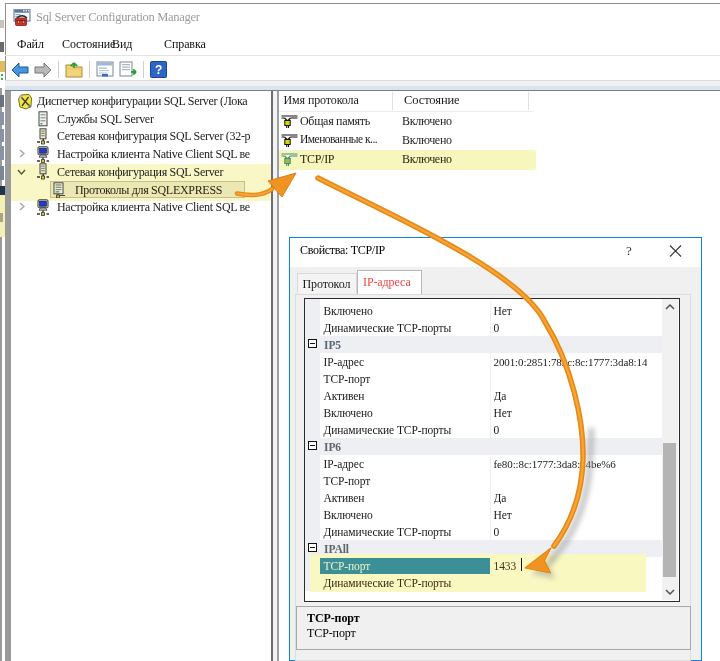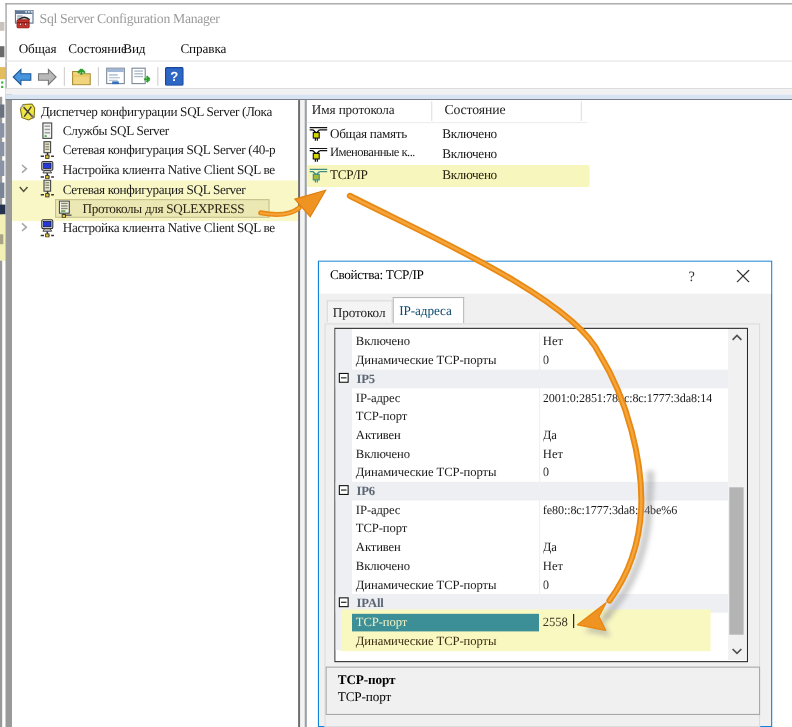--- a/index.html
+++ b/index.html
@@ -41,21 +41,21 @@
     <rect x="2.5" y="7" width="3" height="1.2" fill="#8fa3bd"></rect>
     <rect x="2.5" y="9" width="5" height="1.2" fill="#8fa3bd"></rect>
   <path d="M4 9 Q9 4.5 14 9" fill="none" stroke="#222" stroke-width="1.4"></path>
   <rect x="2.5" y="9" width="11" height="7.5" rx="1" fill="#c8372d" stroke="#8a1812" stroke-width="0.8"></rect>
   <rect x="2.8" y="11" width="10.4" height="1" fill="#8f1a14"></rect>
   <rect x="4.6" y="12" width="1.8" height="2" fill="#e8e8e8" stroke="#7d1410" stroke-width="0.6"></rect>
   <rect x="9.4" y="12" width="1.8" height="2" fill="#e8e8e8" stroke="#7d1410" stroke-width="0.6"></rect>
 </svg>
 <div class="txt" style="left:36px;top:10px;font-size:12.5px;color:#9b9b9b;letter-spacing:-0.3px;">Sql Server Configuration Manager</div>
 
-<div class="txt" style="left:17px;top:37px;font-size:12px;color:#111;">Общая</div>
+<div class="txt" style="left:17px;top:37px;font-size:12px;color:#111;">Файл</div>
 <div class="txt" style="left:62px;top:37px;font-size:12px;color:#111;">Состояние</div>
 <div class="txt" style="left:112px;top:37px;font-size:12px;color:#111;">Вид</div>
 <div class="txt" style="left:164px;top:37px;font-size:12px;color:#111;">Справка</div>
 <div class="abs" style="left:5px;top:55px;width:715px;height:1px;background:#e3e3e3;"></div>
 
 <svg class="abs" style="left:10px;top:62px;" width="20" height="16" viewBox="0 0 20 16">
   <path d="M9 1 L2 8 L9 15 L9 11 L18 11 L18 5 L9 5 Z" fill="#4795dd" stroke="#1c5a99" stroke-width="1"></path>
 </svg>
 <svg class="abs" style="left:33px;top:62px;" width="20" height="16" viewBox="0 0 20 16">
   <path d="M11 1 L18 8 L11 15 L11 11 L2 11 L2 5 L11 5 Z" fill="#b9b9b9" stroke="#777" stroke-width="1"></path>
@@ -162,21 +162,21 @@
   <rect x="2" y="0.8" width="10" height="8" rx="1.2" fill="#e2e2e2" stroke="#333" stroke-width="1"></rect>
   <rect x="3.6" y="2.2" width="6.8" height="5" fill="#2437d8" stroke="#111" stroke-width="0.6"></rect>
   <path d="M4.5 9 L9.5 9 L11 11.2 L3 11.2 Z" fill="#d5d5d5" stroke="#333" stroke-width="0.8"></path>
   <rect x="6.3" y="11.4" width="1.4" height="2" fill="#333"></rect>
   <path d="M1 15 L4 15 M6 15 L9 15 M10.5 15 L13 15" stroke="#333" stroke-width="1.4"></path>
   <rect x="5.5" y="13.6" width="3" height="2.9" fill="#e8c825" stroke="#333" stroke-width="0.8"></rect>
 </svg>
 
 <div class="txt" style="left:37px;top:94px;font-size:12px;color:#1c1c1c;letter-spacing:-0.3px;width:233px;overflow:hidden;">Диспетчер конфигурации SQL Server (Лока</div>
 <div class="txt" style="left:57px;top:111.5px;font-size:12px;color:#1c1c1c;letter-spacing:-0.3px;">Службы SQL Server</div>
-<div class="txt" style="left:57px;top:129px;font-size:12px;color:#1c1c1c;letter-spacing:-0.3px;width:216px;overflow:hidden;">Сетевая конфигурация SQL Server (40-р</div>
+<div class="txt" style="left:57px;top:129px;font-size:12px;color:#1c1c1c;letter-spacing:-0.3px;width:216px;overflow:hidden;">Сетевая конфигурация SQL Server (32-р</div>
 <div class="txt" style="left:57px;top:147px;font-size:12px;color:#1c1c1c;letter-spacing:-0.3px;width:216px;overflow:hidden;">Настройка клиента Native Client SQL ве</div>
 <div class="txt" style="left:57px;top:164.5px;font-size:12px;color:#1c1c1c;letter-spacing:-0.3px;">Сетевая конфигурация SQL Server</div>
 <div class="txt" style="left:75px;top:182.5px;font-size:12px;color:#2c2414;letter-spacing:-0.3px;">Протоколы для SQLEXPRESS</div>
 <div class="txt" style="left:57px;top:200px;font-size:12px;color:#1c1c1c;letter-spacing:-0.3px;width:216px;overflow:hidden;">Настройка клиента Native Client SQL ве</div>
 
 <div class="abs" style="left:271px;top:91px;width:1.5px;height:570px;background:#6d6d6d;"></div>
 <div class="abs" style="left:272.5px;top:91px;width:4.5px;height:570px;background:#f3f3f3;"></div>
 <div class="abs" style="left:277px;top:91px;width:1.5px;height:570px;background:#9aa0a6;"></div>
 
 <div class="abs" style="left:278.5px;top:91px;width:441.5px;height:570px;background:#fff;"></div>
@@ -218,21 +218,21 @@
 <div class="abs" style="left:290px;top:238px;width:410.5px;height:28.5px;background:#fff;"></div>
 <div class="txt" style="left:300px;top:243px;font-size:12px;color:#000;letter-spacing:-0.3px;">Свойства: TCP/IP</div>
 <div class="txt" style="left:626px;top:243px;font-size:13px;color:#333;">?</div>
 <svg class="abs" style="left:669px;top:245px;" width="13" height="12" viewBox="0 0 13 12">
     <path d="M1 0.5 L12 11.5 M12 0.5 L1 11.5" stroke="#333" stroke-width="1.1"></path>
   </svg>
 
 <div class="abs" style="left:296.5px;top:273px;width:60px;height:20px;background:#f4f4f4;border:1px solid #d9d9d9;border-bottom:none;box-sizing:border-box;"></div>
 <div class="txt" style="left:302.5px;top:277px;font-size:12px;color:#1a1a1a;">Протокол</div>
 <div class="abs" style="left:356.5px;top:270px;width:65.5px;height:23.5px;background:#fff;border:1px solid #b8b8b8;border-bottom:none;box-sizing:border-box;"></div>
-<div class="txt" style="left:363px;top:275px;font-size:12px;color:#0c4a6e;">IP-адреса</div>
+<div class="txt" style="left:363px;top:275px;font-size:12px;color:#ef4444;">IP-адреса</div>
 
 <div class="abs" style="left:295px;top:293.5px;width:396px;height:367px;background:#f0f0f0;border:1px solid #dcdcdc;box-sizing:border-box;"></div>
 
 <div id="grid" class="abs" style="left:304px;top:298px;width:375.5px;height:304px;background:#fff;border:1.5px solid #2b2b2b;box-sizing:border-box;overflow:hidden;">
 <div class="abs" style="left:0;top:0;width:356.5px;height:303px;background:#fff;"></div>
 <div class="abs" style="left:0;top:0;width:14.5px;height:292px;background:#edeff3;"></div>
 <div class="abs" style="left:4.5px;top:254.5px;width:336px;height:38px;background:#f9f8c1;"></div>
 <div class="txt" style="left:18.5px;top:5.5px;font-size:11.5px;color:#1a1a1a;">Включено</div>
 <div class="txt" style="left:188.5px;top:5.5px;font-size:11.5px;color:#1a1a1a;max-width:166px;overflow:hidden;">Нет</div>
 <div class="txt" style="left:18.5px;top:22.5px;font-size:11.5px;color:#1a1a1a;">Динамические TCP-порты</div>
@@ -262,21 +262,21 @@
 <div class="txt" style="left:18.5px;top:209.5px;font-size:11.5px;color:#1a1a1a;">Включено</div>
 <div class="txt" style="left:188.5px;top:209.5px;font-size:11.5px;color:#1a1a1a;max-width:166px;overflow:hidden;">Нет</div>
 <div class="txt" style="left:18.5px;top:226.5px;font-size:11.5px;color:#1a1a1a;">Динамические TCP-порты</div>
 <div class="txt" style="left:188.5px;top:226.5px;font-size:11.5px;color:#1a1a1a;max-width:166px;overflow:hidden;">0</div>
 <div class="abs" style="left:0;top:240.5px;width:356.5px;height:17px;background:#edeff3;"></div>
 <div class="abs" style="left:3px;top:244.0px;width:9px;height:9px;background:#fff;border:1.5px solid #111;box-sizing:border-box;"></div>
 <div class="abs" style="left:4.8px;top:247.7px;width:5.2px;height:1.4px;background:#111;"></div>
 <div class="txt" style="left:19px;top:243.5px;font-size:11.5px;font-weight:bold;color:#5c6673;text-align:center;">IPAll</div>
 <div class="abs" style="left:14.5px;top:258.0px;width:170px;height:16.5px;background:#3d8f97;"></div>
 <div class="txt" style="left:18.5px;top:260.5px;font-size:11.5px;color:#eef3c8;">TCP-порт</div>
-<div class="txt" style="left:188.5px;top:260.5px;font-size:11.5px;color:#3a3422;">2558</div>
+<div class="txt" style="left:188.5px;top:260.5px;font-size:11.5px;color:#3a3422;">1433</div>
 <div class="abs" style="left:215.5px;top:259.0px;width:1px;height:13px;background:#111;"></div>
 <div class="txt" style="left:18.5px;top:277.5px;font-size:11.5px;color:#3c2c12;">Динамические TCP-порты</div>
 <div class="abs" style="left:4.5px;top:254.5px;width:336px;height:4px;background:#f9f8c1;"></div>
 <div class="abs" style="left:184.5px;top:2.5px;width:1px;height:252px;background:#f0f0f0;"></div>
 <div class="abs" style="left:356.5px;top:0;width:16px;height:301px;background:#f1f1f1;"></div>
 <svg class="abs" style="left:356.5px;top:0;" width="16" height="17" viewBox="0 0 16 17">
       <path d="M4 10 L8 6 L12 10" fill="none" stroke="#505050" stroke-width="1.5"></path>
     </svg>
 <svg class="abs" style="left:356.5px;top:284px;" width="16" height="17" viewBox="0 0 16 17">
       <path d="M4 7 L8 11 L12 7" fill="none" stroke="#505050" stroke-width="1.5"></path>

